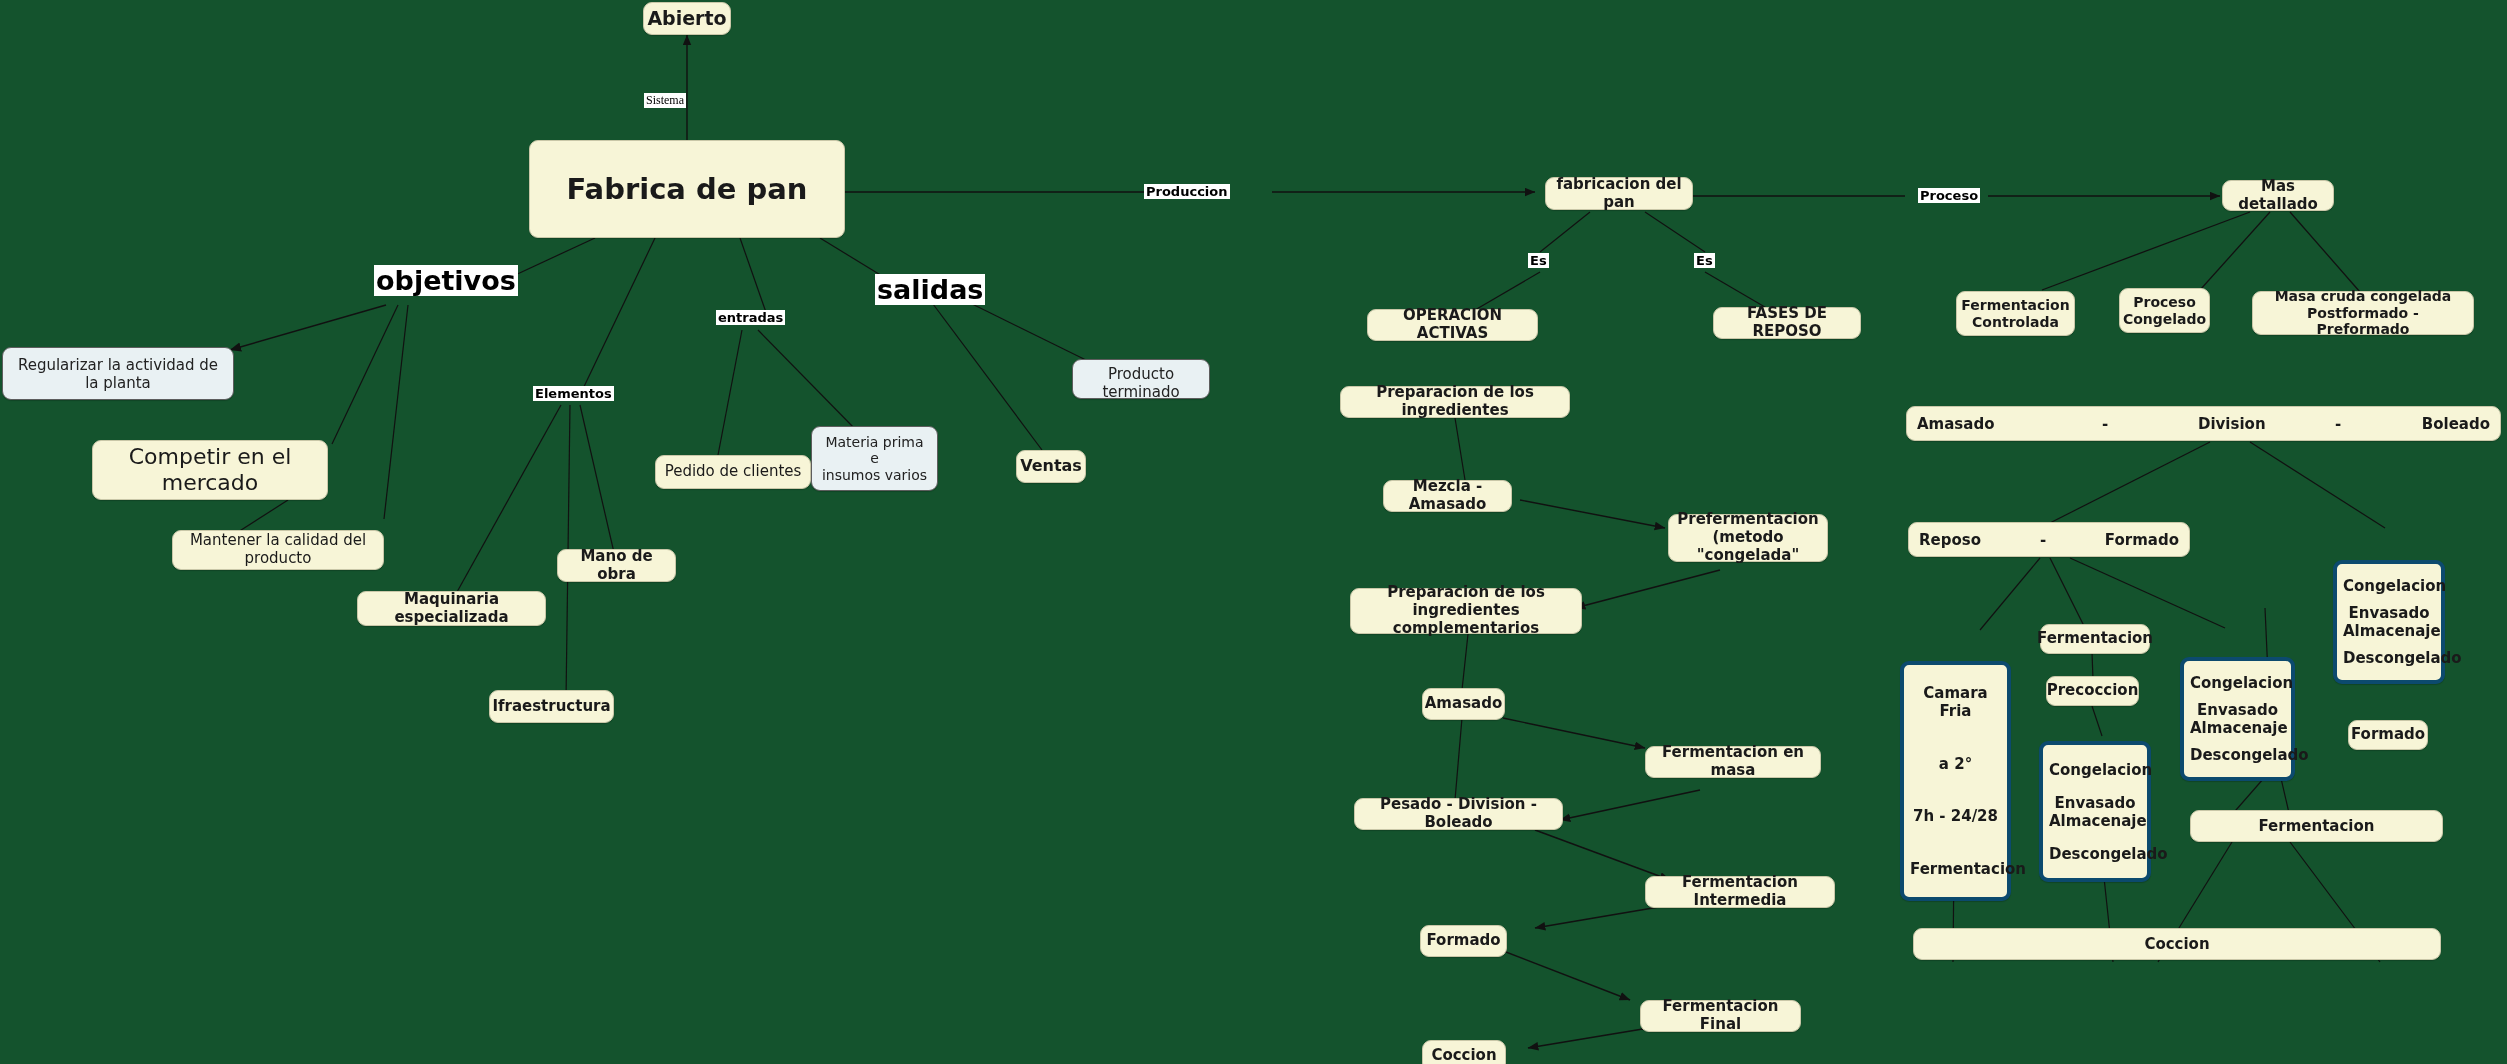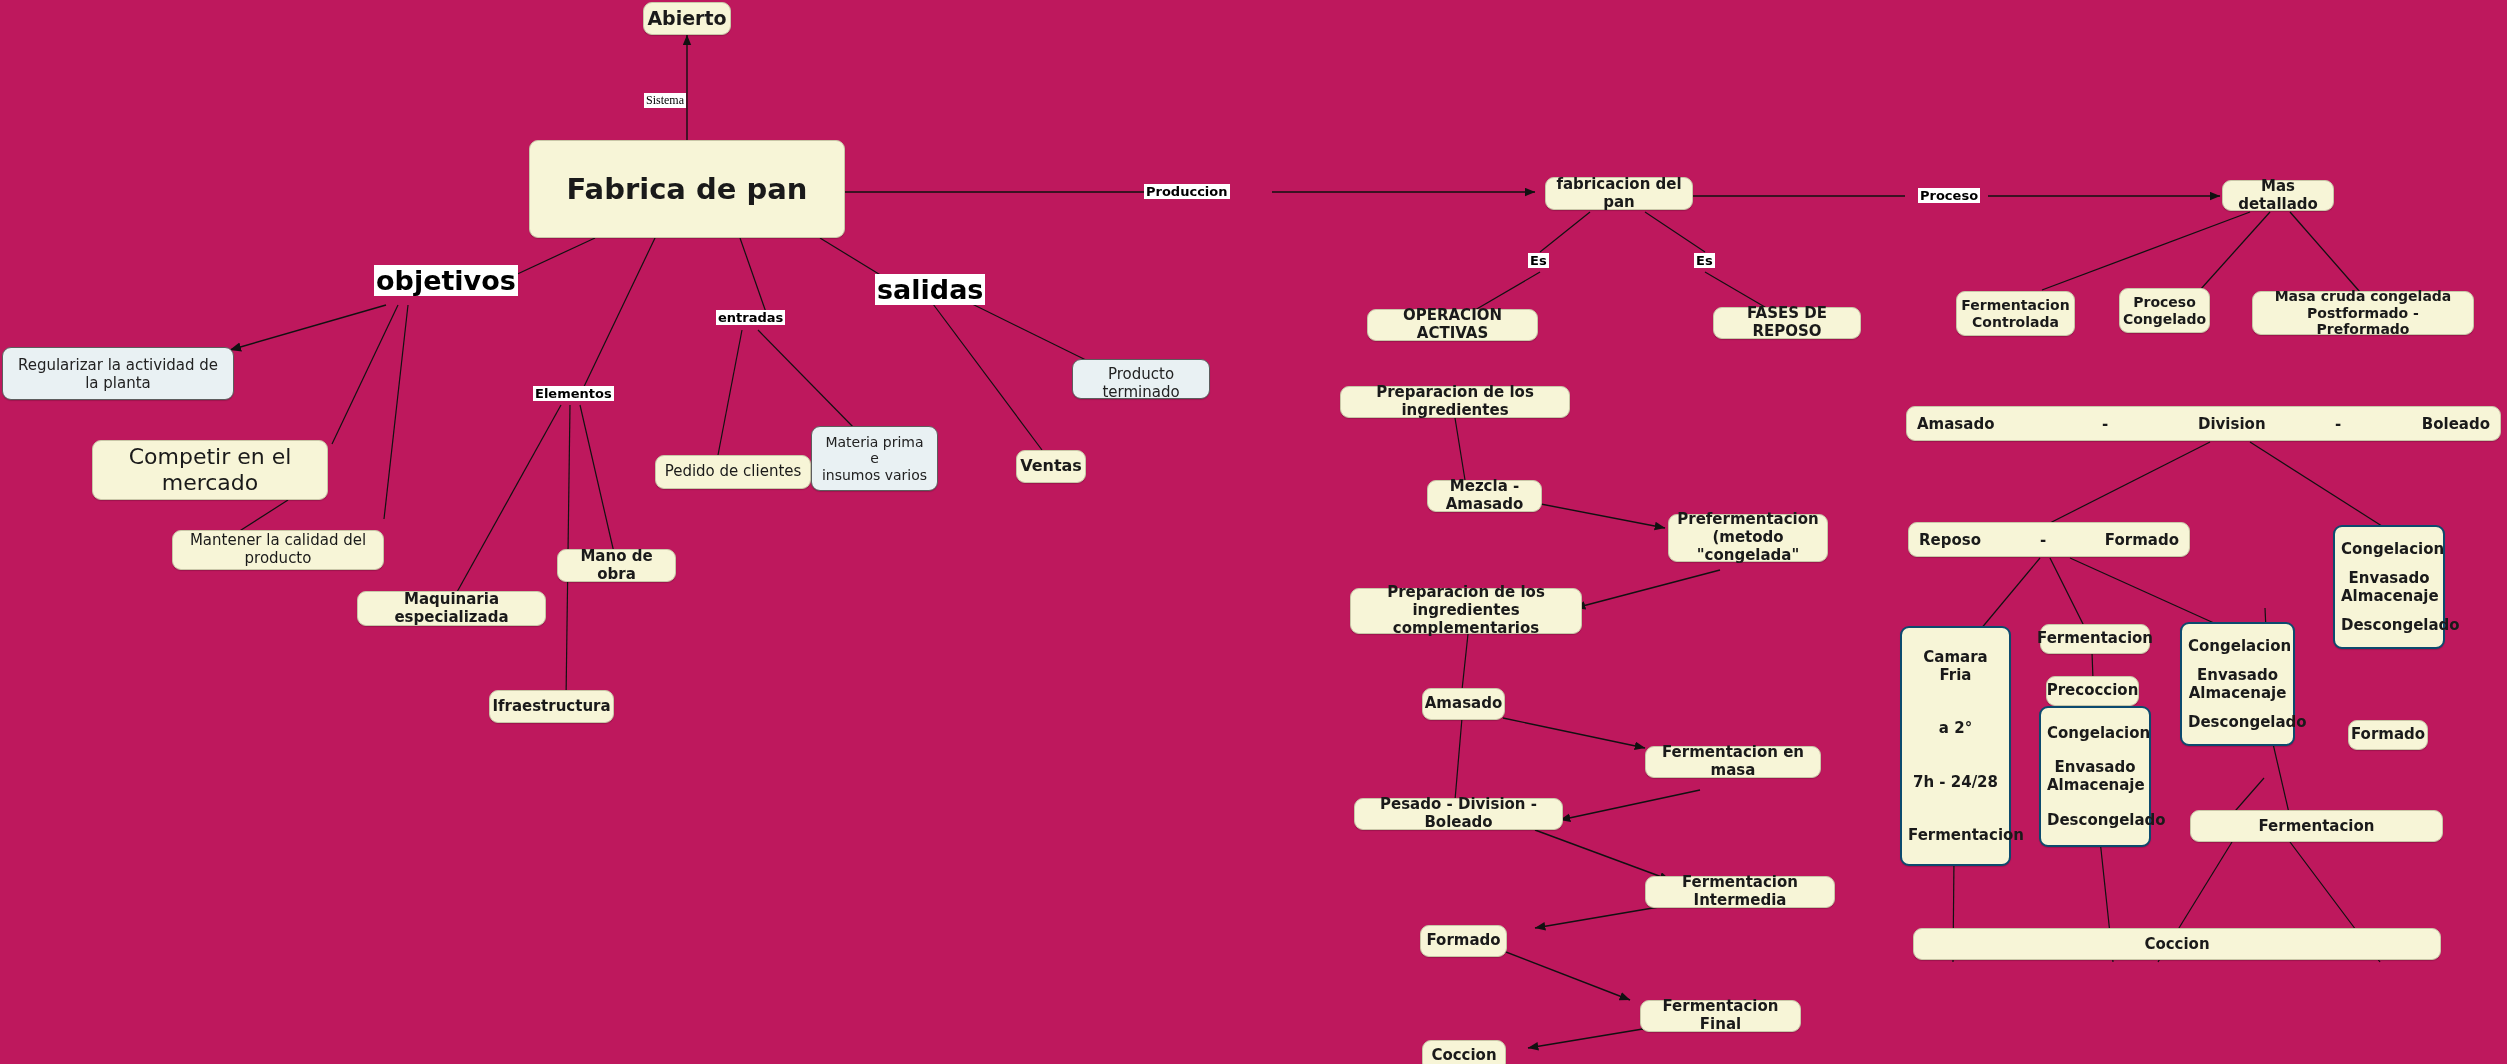--- a/index.html
+++ b/index.html
@@ -4,21 +4,21 @@
 <style>
   html, body {
     margin: 0;
     padding: 0;
     background: #ffffff;
   }
   #canvas {
     position: relative;
     width: 2507px;
     height: 1064px;
-    background: #be185d;
+    background: #14532d;
     font-family: "DejaVu Sans", "Liberation Sans", sans-serif;
     overflow: hidden;
   }
   svg#edges {
     position: absolute;
     left: 0;
     top: 0;
     width: 2507px;
     height: 1064px;
     pointer-events: none;
@@ -76,30 +76,31 @@
     display: flex;
     align-items: center;
     font-weight: bold;
     color: #1a1a1a;
   }
   .rowbar span { position: absolute; white-space: nowrap; }
   .stack {
     position: absolute;
     box-sizing: border-box;
     background: #f7f5d7;
-    border: 2px solid #0c4a6e;
+    border: 4px solid #0c4a6e;
     border-radius: 9px;
     box-shadow: 0 1px 1px rgba(0,0,0,0.18);
     font-weight: bold;
     color: #1a1a1a;
     text-align: center;
     display: flex;
     flex-direction: column;
     justify-content: space-around;
     padding: 8px 6px;
+    margin-top: 35px;
   }
   .stack div { white-space: pre-line; }
 </style>
 </head>
 <body>
 
 <div id="canvas">
 
   <svg id="edges" viewBox="0 0 2507 1064">
     <defs>
@@ -235,21 +236,21 @@
 Controlada</div>
 
   <div class="node yellow bold" style="left:2119px; top:288px; width:91px; height:45px; font-size:14px; white-space:pre-line;">Proceso
 Congelado</div>
 
   <div class="node yellow bold" style="left:2252px; top:291px; width:222px; height:44px; font-size:14px; white-space:pre-line;">Masa cruda congelada
 Postformado - Preformado</div>
 
   <div class="node yellow bold" style="left:1340px; top:386px; width:230px; height:32px; font-size:15px;">Preparacion de los ingredientes</div>
 
-  <div class="node yellow bold" style="left:1383px; top:480px; width:115px; height:32px; font-size:15px;margin-left:44px;">Mezcla - Amasado</div>
+  <div class="node yellow bold" style="left:1383px; top:480px; width:129px; height:32px; font-size:15px;">Mezcla - Amasado</div>
 
   <div class="node yellow bold" style="left:1668px; top:514px; width:160px; height:48px; font-size:15px; white-space:pre-line;">Prefermentacion
 (metodo "congelada"</div>
 
   <div class="node yellow bold" style="left:1350px; top:588px; width:232px; height:46px; font-size:15px; white-space:pre-line;">Preparacion de los ingredientes
 complementarios</div>
 
   <div class="node yellow bold" style="left:1422px; top:688px; width:83px; height:32px; font-size:15px;">Amasado</div>
 
   <div class="node yellow bold" style="left:1645px; top:746px; width:176px; height:32px; font-size:15px;">Fermentacion en masa</div>

